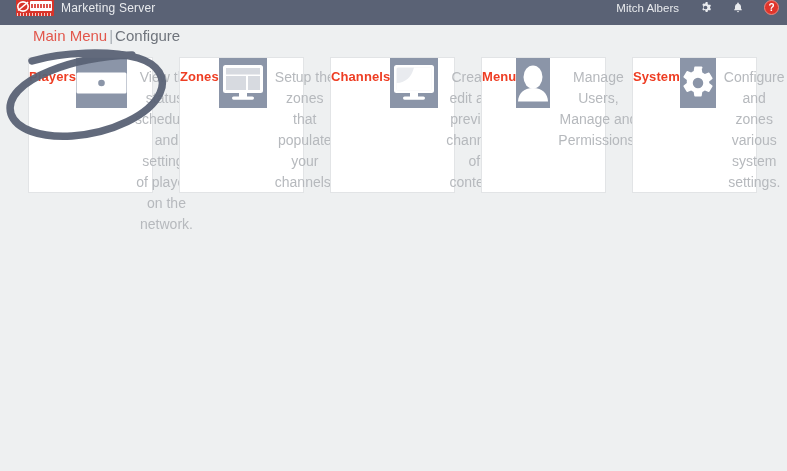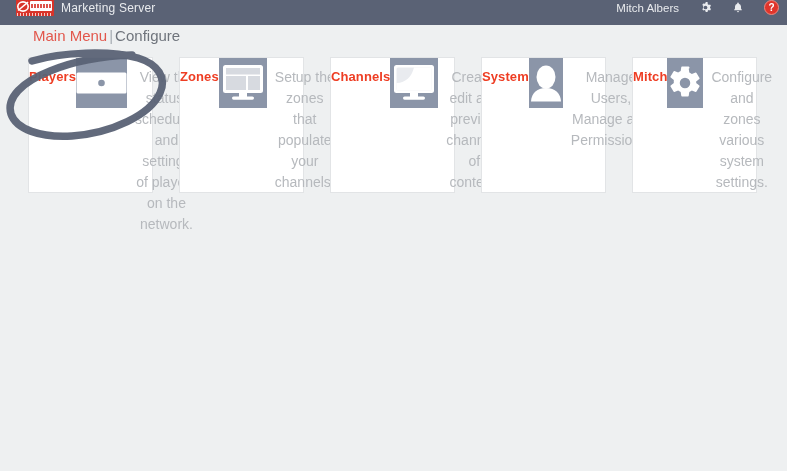--- a/index.html
+++ b/index.html
@@ -275,34 +275,34 @@
           <path d="M6.5 26.5 L6.5 19 C16 19 22 12 24 3.5 L41.5 3.5 L41.5 26.5 Z" fill="#ffffff"></path>
           <rect x="20" y="29" width="8" height="4" fill="#ffffff"></rect>
           <rect x="13" y="32.5" width="22" height="3.2" rx="1.6" fill="#ffffff"></rect>
         </svg>
       </span>
     </div>
     <div class="card-desc">Create, edit and preview channels of content.</div>
   </div>
 
   <div class="card">
-    <div class="card-title">System</div>
+    <div class="card-title">Menu</div>
     <div class="card-iconband">
       <span>
         <svg class="glyph" width="34" height="37" viewBox="0 0 34 37" aria-hidden="true">
           <ellipse cx="17" cy="12" rx="9.5" ry="11.5" fill="#ffffff"></ellipse>
           <path d="M17 23 C7.5 23 2.5 28.5 2 36.5 L32 36.5 C31.5 28.5 26.5 23 17 23 Z" fill="#ffffff"></path>
         </svg>
       </span>
     </div>
     <div class="card-desc">Manage Users, Manage and Permissions.</div>
   </div>
 
   <div class="card">
-    <div class="card-title">Mitch</div>
+    <div class="card-title">System</div>
     <div class="card-iconband">
       <span>
         <svg class="glyph" width="36" height="36" viewBox="0 0 24 24" aria-hidden="true">
           <path fill="#ffffff" d="M19.43 12.98c.04-.32.07-.64.07-.98s-.03-.66-.07-.98l2.11-1.65a.5.5 0 00.12-.64l-2-3.46a.5.5 0 00-.61-.22l-2.49 1a7.3 7.3 0 00-1.69-.98l-.38-2.65A.49.49 0 0014 1h-4a.49.49 0 00-.49.42l-.38 2.65c-.61.25-1.17.58-1.69.98l-2.49-1a.5.5 0 00-.61.22l-2 3.46a.5.5 0 00.12.64l2.11 1.65c-.04.32-.07.65-.07.98s.03.66.07.98l-2.11 1.65a.5.5 0 00-.12.64l2 3.46c.12.22.39.3.61.22l2.49-1c.52.4 1.08.73 1.69.98l.38 2.65c.04.24.25.42.49.42h4c.24 0 .45-.18.49-.42l.38-2.65c.61-.25 1.17-.58 1.69-.98l2.49 1c.22.08.49 0 .61-.22l2-3.46a.5.5 0 00-.12-.64l-2.11-1.65zM12 15.5A3.5 3.5 0 1112 8.5a3.5 3.5 0 010 7z"></path>
         </svg>
       </span>
     </div>
     <div class="card-desc">Configure and zones various system settings.</div>
   </div>
 

